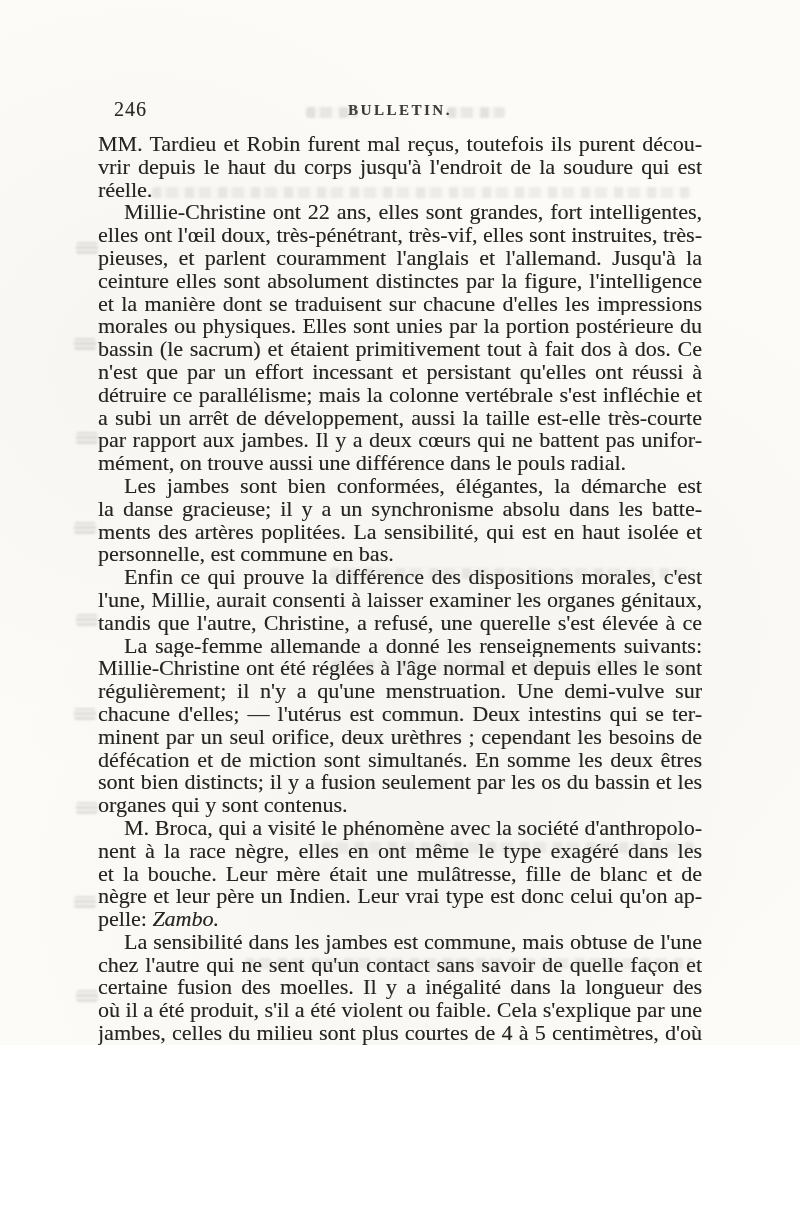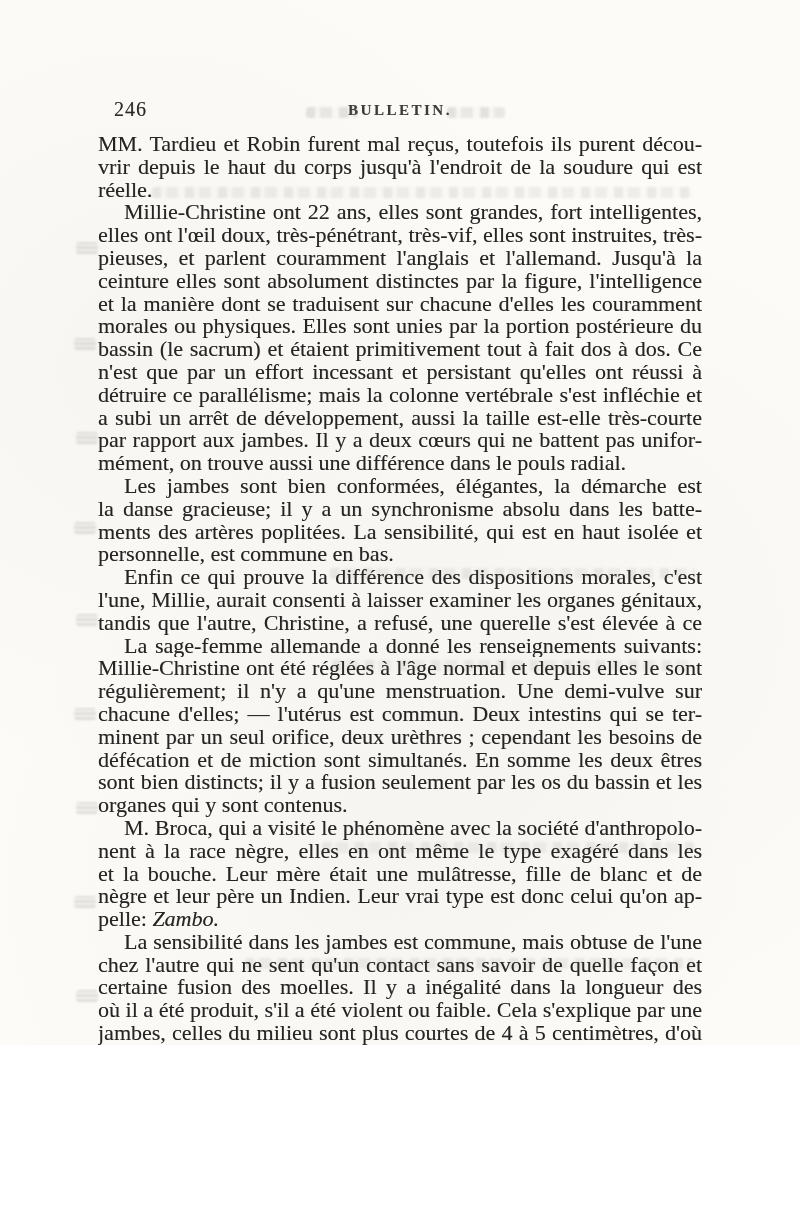--- a/index.html
+++ b/index.html
@@ -66,21 +66,21 @@
       <div class="para">
         <div class="line first"><span>MM. Tardieu et Robin furent mal reçus, toutefois ils purent décou-</span></div>
         <div class="line"><span>vrir depuis le haut du corps jusqu'à l'endroit de la soudure qui est</span></div>
         <div class="line last"><span>réelle.</span></div>
       </div>
       <div class="para">
         <div class="line first indent"><span>Millie-Christine ont 22 ans, elles sont grandes, fort intelligentes,</span></div>
         <div class="line"><span>elles ont l'œil doux, très-pénétrant, très-vif, elles sont instruites, très-</span></div>
         <div class="line"><span>pieuses, et parlent couramment l'anglais et l'allemand. Jusqu'à la</span></div>
         <div class="line"><span>ceinture elles sont absolument distinctes par la figure, l'intelligence</span></div>
-        <div class="line"><span>et la manière dont se traduisent sur chacune d'elles les couramment</span></div>
+        <div class="line"><span>et la manière dont se traduisent sur chacune d'elles les impressions</span></div>
         <div class="line"><span>morales ou physiques. Elles sont unies par la portion postérieure du</span></div>
         <div class="line"><span>bassin (le sacrum) et étaient primitivement tout à fait dos à dos. Ce</span></div>
         <div class="line"><span>n'est que par un effort incessant et persistant qu'elles ont réussi à</span></div>
         <div class="line"><span>détruire ce parallélisme; mais la colonne vertébrale s'est infléchie et</span></div>
         <div class="line"><span>a subi un arrêt de développement, aussi la taille est-elle très-courte</span></div>
         <div class="line"><span>par rapport aux jambes. Il y a deux cœurs qui ne battent pas unifor-</span></div>
         <div class="line last"><span>mément, on trouve aussi une différence dans le pouls radial.</span></div>
       </div>
       <div class="para">
         <div class="line first indent"><span>Les jambes sont bien conformées, élégantes, la démarche est facile,</span></div>

